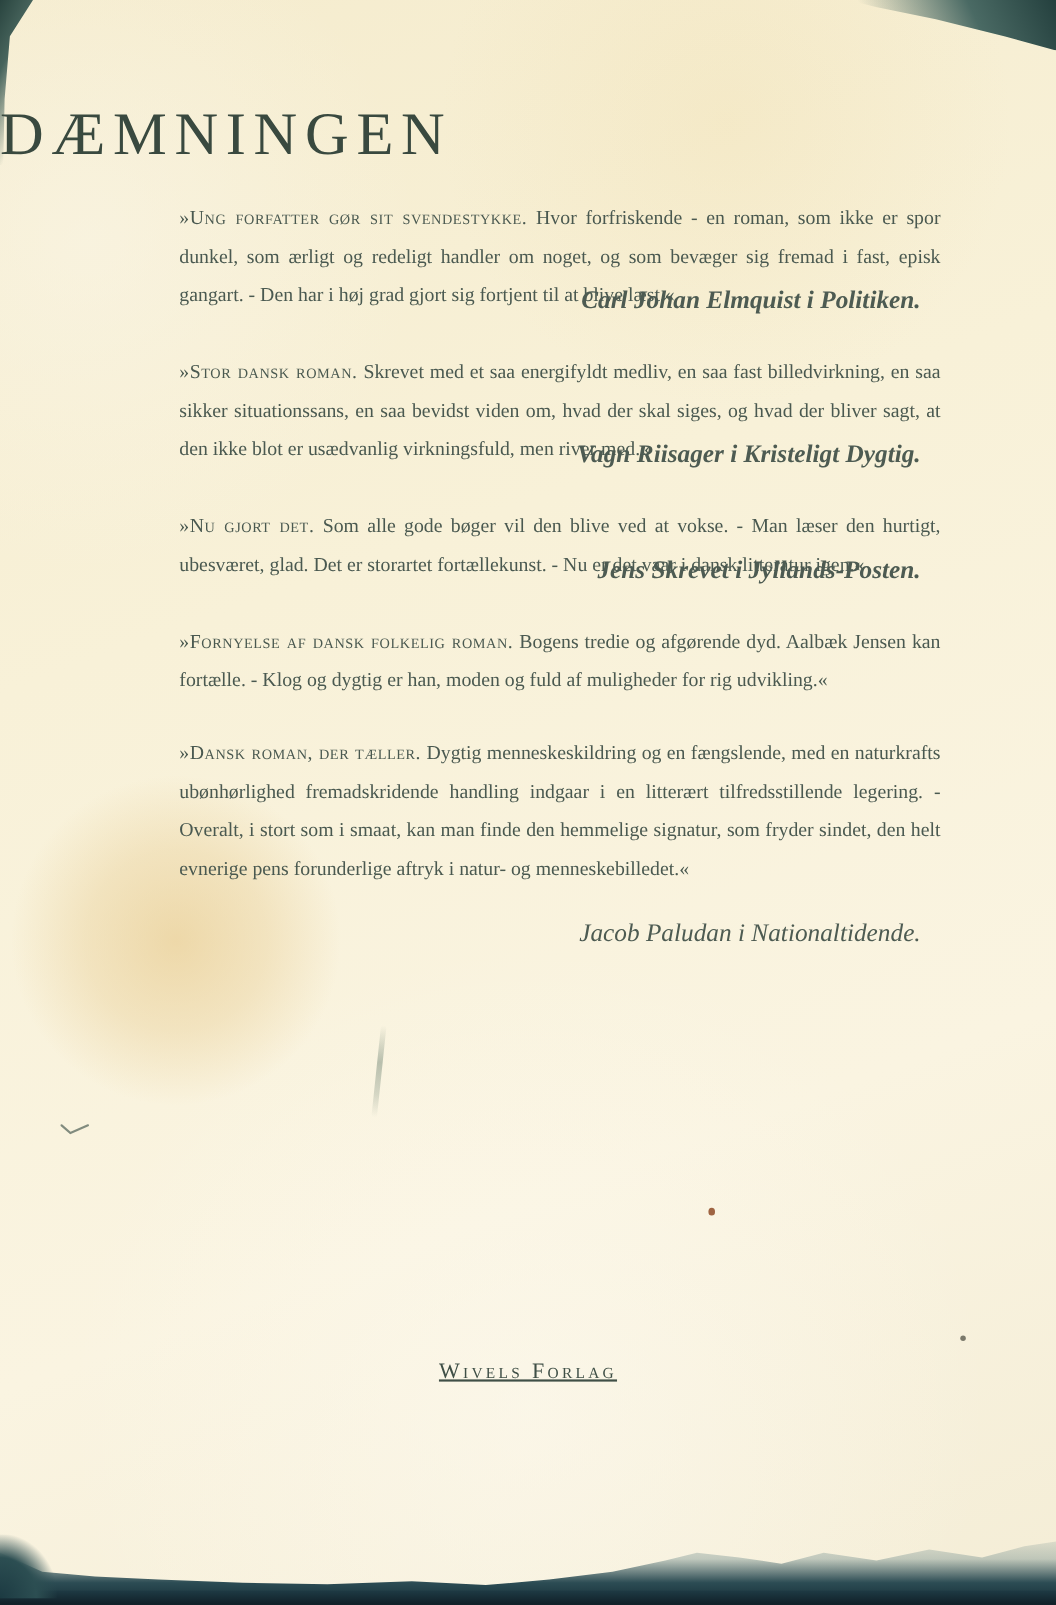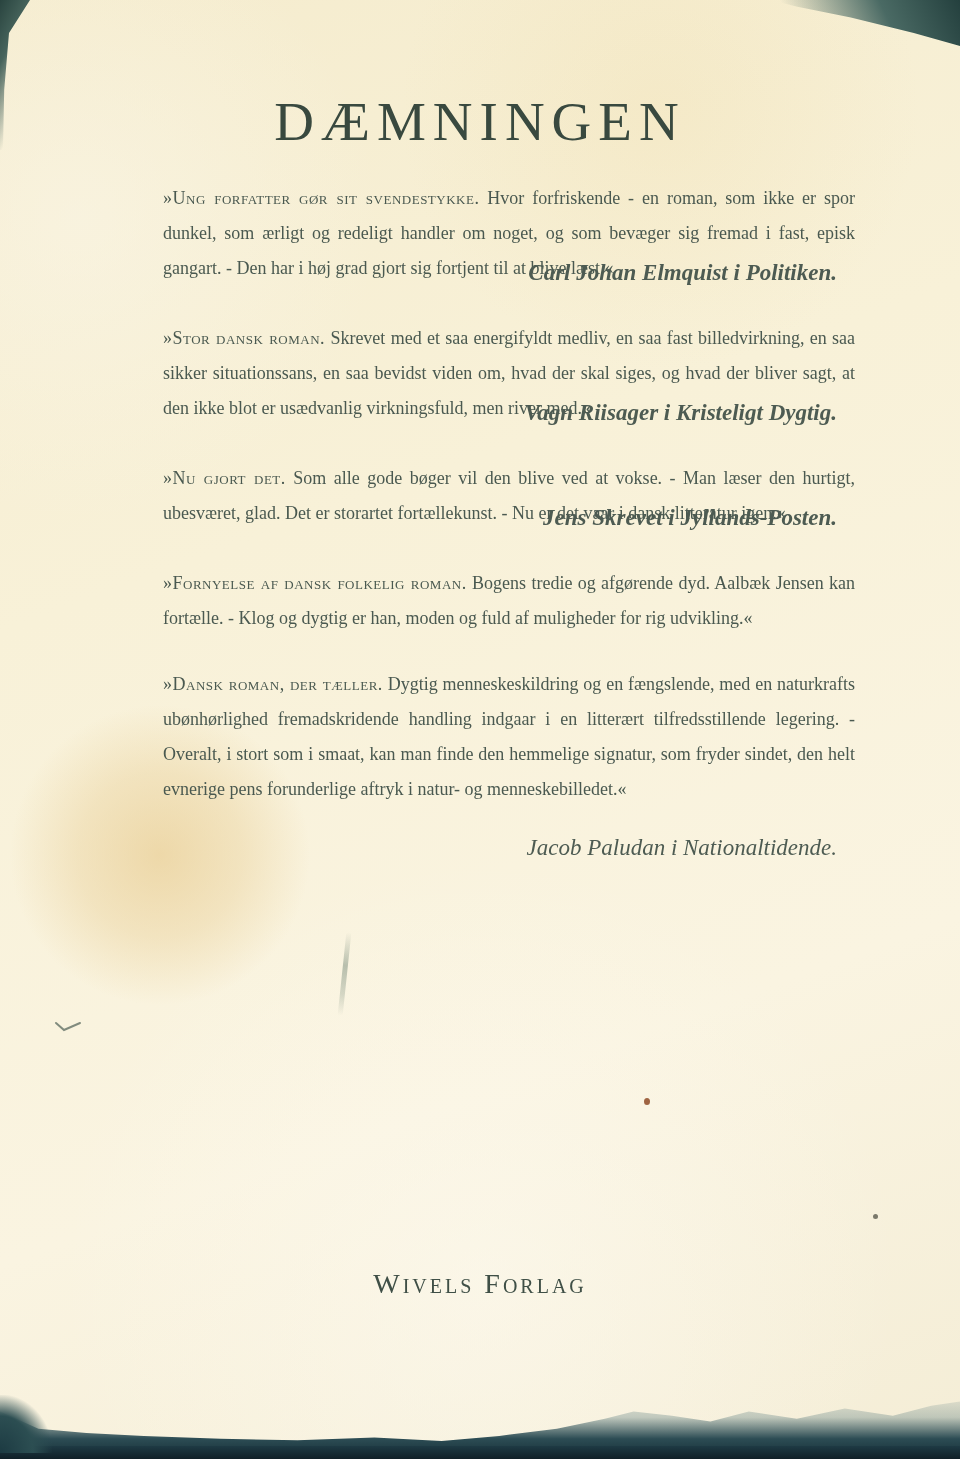--- a/index.html
+++ b/index.html
@@ -51,21 +51,21 @@
     background:#8e4a26;opacity:.85;
   }
   .fleck-dark{
     left:873px;top:1214px;width:5px;height:5px;border-radius:50%;
     background:#5a5a4e;opacity:.8;
   }
   .pen-mark{left:54px;top:1018px;width:28px;height:16px;}
 
   .title{
     position:absolute;left:0;top:90px;width:100%;
-    margin:0;text-align:center;
+    margin:0;text-align:left;
     font-size:55px;font-weight:normal;
     letter-spacing:7px;
     color:#39493f;
   }
   .content{
     position:absolute;left:163px;top:181px;width:692px;
     color:#4a5950;
   }
   .quote{margin:0 0 31px 0;}
   .quote p{
@@ -77,25 +77,26 @@
   .attribution{
     font-style:italic;
     font-size:23px;line-height:35px;
     text-align:right;
     padding-right:18px;
     color:#4d5b52;
   }
   .attribution.inline{margin-top:-31px;font-weight:bold;}
   .attribution.own-line{margin-top:23px;}
   .publisher{
-    position:absolute;left:0;top:1268px;width:100%;
+    position:absolute;left:0;top:1236px;width:100%;
     text-align:center;
     font-variant:small-caps;
-    font-size:28px;letter-spacing:3px;
+    font-size:20px;letter-spacing:3px;
     color:#3f4f46;
+    text-decoration:underline;
   }
 </style>
 </head>
 <body>
 
 <div class="page">
 
   <div class="edge edge-top-left"></div>
   <div class="edge edge-top-right"></div>
   <div class="edge smudge-vertical"></div>

